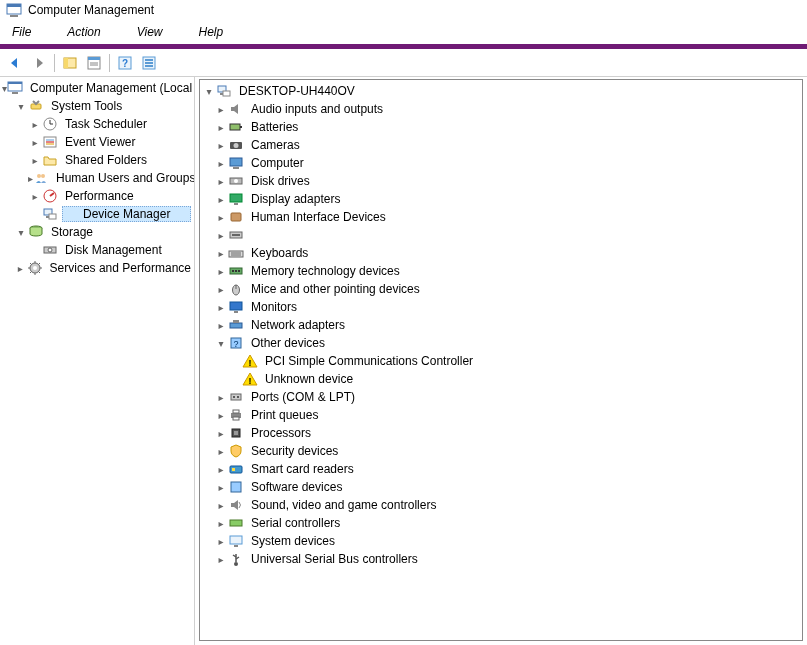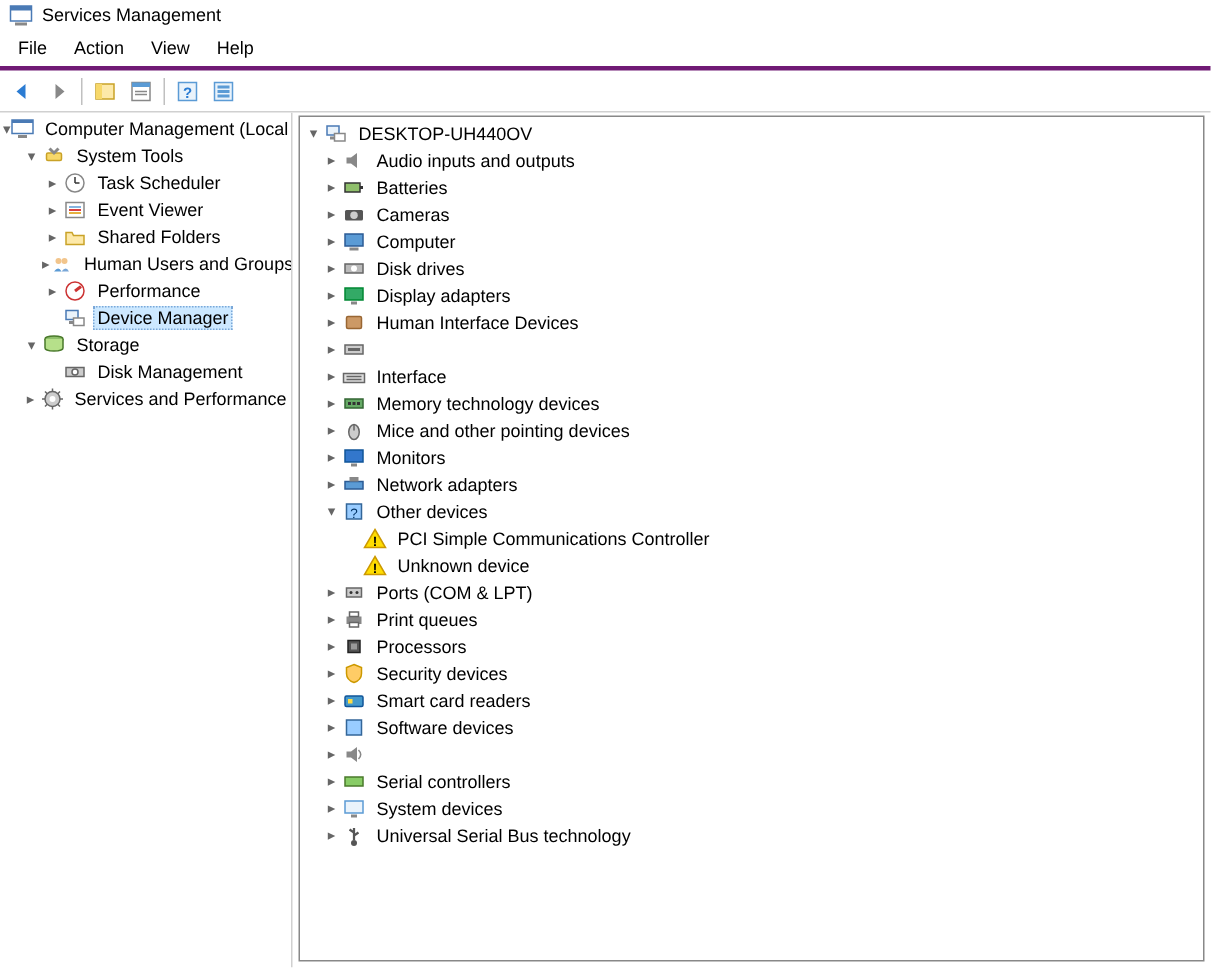--- a/index.html
+++ b/index.html
@@ -20,23 +20,24 @@
     gap: 6px;
     padding: 2px 6px;
     height: 20px;
   }
   .titlebar .app-icon {
     width: 16px; height: 16px;
     display: inline-flex; align-items: center; justify-content: center;
   }
   .menubar {
     display: flex;
-    gap: 2px;
+    gap: 20px;
     padding: 3px 4px;
-    border-bottom: 3px solid #701a75;
+    border-bottom: 5px solid #701a75;
+    font-style: italic;
   }
   .menubar span {
     padding: 2px 8px;
     cursor: default;
   }
   .toolbar {
     display: flex;
     align-items: center;
     gap: 2px;
     padding: 3px 4px;
@@ -85,38 +86,38 @@
   .tree-row .expander.blank { visibility: hidden; }
   .tree-row .ricon {
     width: 16px; height:16px;
     display: inline-flex; align-items:center; justify-content:center;
     margin-right: 4px;
   }
   .tree-row .lbl { padding: 1px 3px; }
   .tree-row.selected .lbl {
     background: #cce8ff;
     border: 1px dotted #7aa7d8;
-    padding: 0 2px;
+    padding: 0 20px;
   }
   .indent-1 { padding-left: 14px; }
   .indent-2 { padding-left: 28px; }
   svg { display:block; }
 </style>
 </head>
 <body>
 
 <div class="titlebar">
   <span class="app-icon">
     <svg width="16" height="16" viewBox="0 0 16 16">
         <rect x="1" y="2" width="14" height="10" fill="#fff" stroke="#4a7ab5"></rect>
         <rect x="1" y="2" width="14" height="3" fill="#4a7ab5"></rect>
         <rect x="4" y="13" width="8" height="2" fill="#888"></rect>
       </svg>
   </span>
-  <span>Services Management</span>
+  <span>Computer Management</span>
 </div>
 
 <div class="menubar">
   <span>File</span>
   <span>Action</span>
   <span>View</span>
   <span>Help</span>
 </div>
 
 <div class="toolbar">
@@ -375,21 +376,21 @@
   </div>
       <div class="tree-row indent-1">
     <span class="expander">▸</span>
     <span class="ricon">
           <svg width="16" height="16" viewBox="0 0 16 16">
             <rect x="1" y="6" width="14" height="6" fill="#ddd" stroke="#666"></rect>
             <line x1="3" y1="8" x2="13" y2="8" stroke="#666"></line>
             <line x1="3" y1="10" x2="13" y2="10" stroke="#666"></line>
           </svg>
         </span>
-    <span class="lbl">Interface</span>
+    <span class="lbl">Keyboards</span>
   </div>
       <div class="tree-row indent-1">
     <span class="expander">▸</span>
     <span class="ricon">
           <svg width="16" height="16" viewBox="0 0 16 16">
             <rect x="2" y="5" width="12" height="6" fill="#6a6" stroke="#363"></rect>
             <rect x="4" y="7" width="2" height="2" fill="#333"></rect>
             <rect x="7" y="7" width="2" height="2" fill="#333"></rect>
             <rect x="10" y="7" width="2" height="2" fill="#333"></rect>
           </svg>
@@ -517,20 +518,21 @@
     <span class="lbl">Software devices</span>
   </div>
       <div class="tree-row indent-1">
     <span class="expander">▸</span>
     <span class="ricon">
           <svg width="16" height="16" viewBox="0 0 16 16">
             <path d="M3 6 h3 l4-3 v10 l-4-3 h-3 z" fill="#888"></path>
             <path d="M11 5 q3 3 0 6" stroke="#888" fill="none"></path>
           </svg>
         </span>
+    <span class="lbl">Sound, video and game controllers</span>
   </div>
       <div class="tree-row indent-1">
     <span class="expander">▸</span>
     <span class="ricon">
           <svg width="16" height="16" viewBox="0 0 16 16">
             <rect x="2" y="5" width="12" height="6" fill="#8c6" stroke="#4a7a2b"></rect>
           </svg>
         </span>
     <span class="lbl">Serial controllers</span>
   </div>
@@ -546,16 +548,16 @@
   </div>
       <div class="tree-row indent-1">
     <span class="expander">▸</span>
     <span class="ricon">
           <svg width="16" height="16" viewBox="0 0 16 16">
             <circle cx="8" cy="13" r="2" fill="#555"></circle>
             <line x1="8" y1="11" x2="8" y2="3" stroke="#555" stroke-width="1.5"></line>
             <path d="M8 6 l-3-2 M8 8 l3-2" stroke="#555" fill="none" stroke-width="1.5"></path>
           </svg>
         </span>
-    <span class="lbl">Universal Serial Bus technology</span>
+    <span class="lbl">Universal Serial Bus controllers</span>
   </div>
     </div>
 </div>
 
 </body></html>

